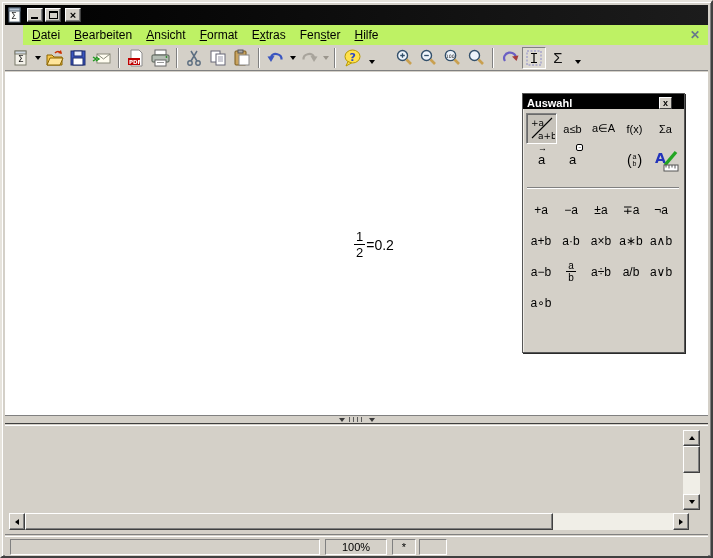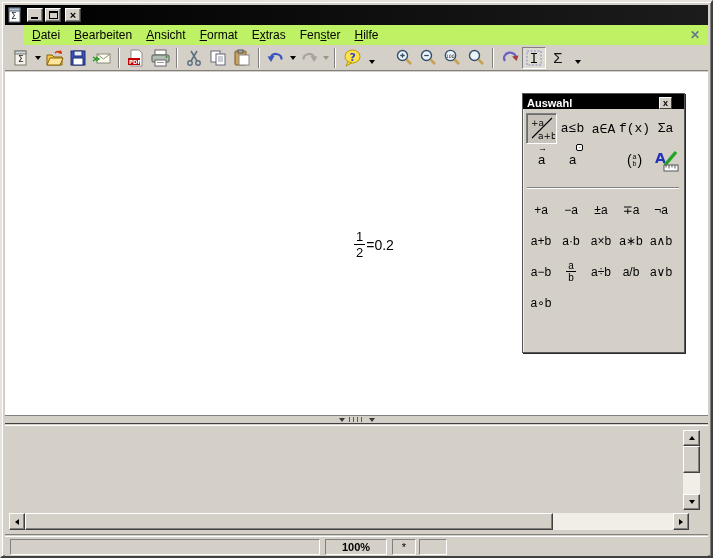--- a/index.html
+++ b/index.html
@@ -52,21 +52,21 @@
   .palette-title{height:15px;background:#000;display:flex;align-items:flex-end;padding:0 12px 0 4px;}
   .palette-title-text{color:#fff;font-weight:bold;font-size:11px;flex:1;line-height:1;}
   .palette-close{width:13px;height:12px;background:#d4d0c8;border:1px solid;
     border-color:#fff #404040 #404040 #fff;display:flex;align-items:center;justify-content:center;
     font-size:9px;font-weight:bold;line-height:1;padding:0;}
   .palette-body{padding:4px 2px 0 3px;}
   .cat-grid{display:grid;grid-template-columns:repeat(5,31px);grid-auto-rows:31px;}
   .cat-cell{display:flex;align-items:center;justify-content:center;font-size:13px;cursor:default;}
   .cat-cell.selected{background:#c7c3bb;border:1px solid;border-color:#808080 #fff #fff #808080;
     box-shadow:inset 1px 1px 0 #6a6a6a;}
-  .cat-txt{font-size:13px;color:#000;font-family:Liberation Mono, monospace;}
+  .cat-txt{font-size:11px;color:#000;}
   .cat-vec{position:relative;font-size:13px;}
   .varr{position:absolute;top:-9px;left:0;font-size:9px;font-style:normal;}
   .cat-oth{position:relative;font-size:13px;}
   .obub{position:absolute;top:-8px;left:7px;border:1px solid #000;border-radius:2px;
     font-size:6px;line-height:5px;padding:0 1px;background:#fff;font-style:normal;letter-spacing:-1px;}
   .cat-brk{font-size:14px;display:inline-flex;align-items:center;}
   .bfr{display:inline-flex;flex-direction:column;font-size:7px;line-height:1;margin:0 1px;}
   .bfr i{font-style:normal;text-align:center;}
   .palette-sep{height:2px;border-top:1px solid #808080;border-bottom:1px solid #fff;margin:12px 3px 5px 1px;}
   .sym-grid{display:grid;grid-template-columns:repeat(5,30px);grid-auto-rows:31px;}
@@ -105,21 +105,21 @@
     display:flex;flex-direction:row;}
   .hscroll .sb-btn{width:16px;height:17px;}
   .hscroll .sb-thumb{width:528px;height:17px;}
   .hscroll .track{flex:1;}
   
   .groove{position:absolute;left:3px;right:3px;top:532px;height:3px;border-top:1px solid #808080;border-bottom:1px solid #fff;}
   .statusbar{position:absolute;left:3px;right:3px;top:536px;height:19px;background:#d4d0c8;font-size:11px;}
   .sb-panel{position:absolute;top:1px;height:16px;border:1px solid;border-color:#808080 #fff #fff #808080;
     display:flex;align-items:center;justify-content:center;color:#000;}
   .sb-p1{left:5px;width:310px;}
-  .sb-zoom{left:320px;width:62px;font-weight:bold;}
+  .sb-zoom{left:320px;width:62px;}
   .sb-mod{left:387px;width:24px;}
   .sb-p4{left:414px;width:28px;}
   svg text{font-family:"DejaVu Sans",sans-serif;}
 </style>
 </head>
 <body>
 
 <div class="window">
 
   <div class="titlebar">

